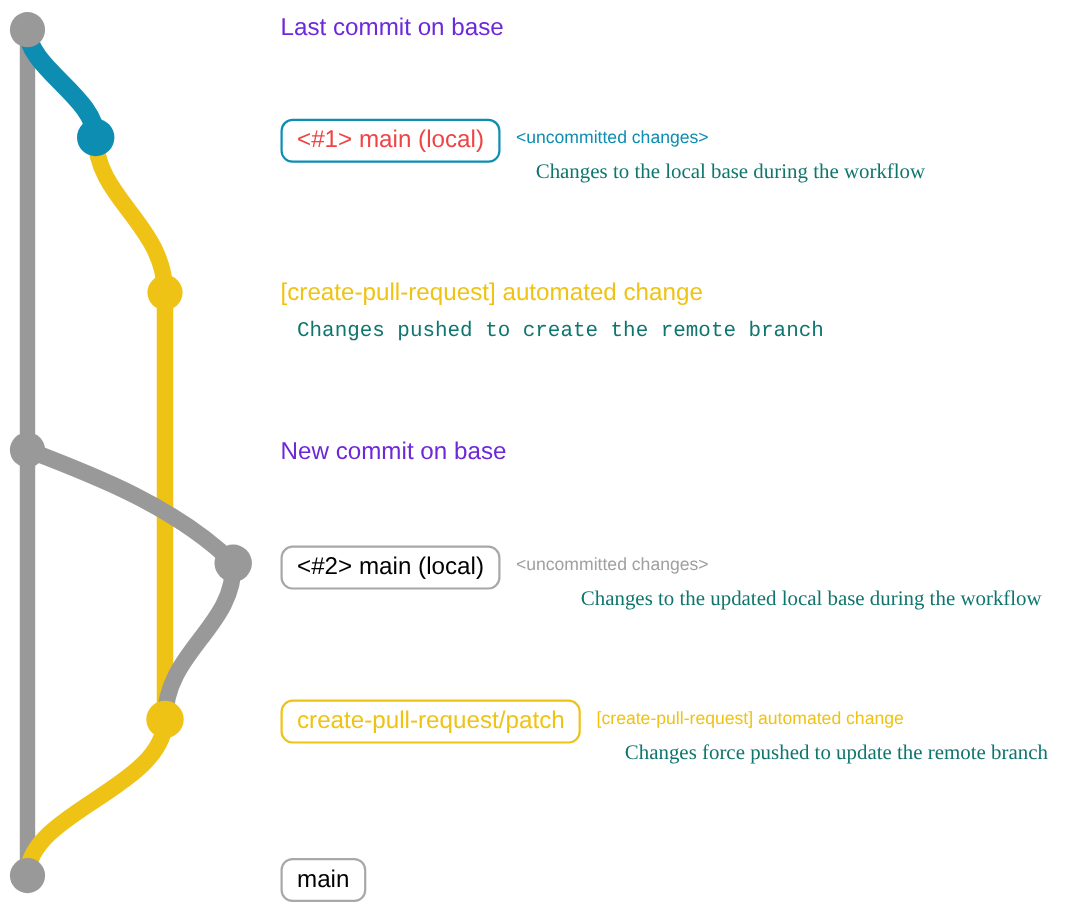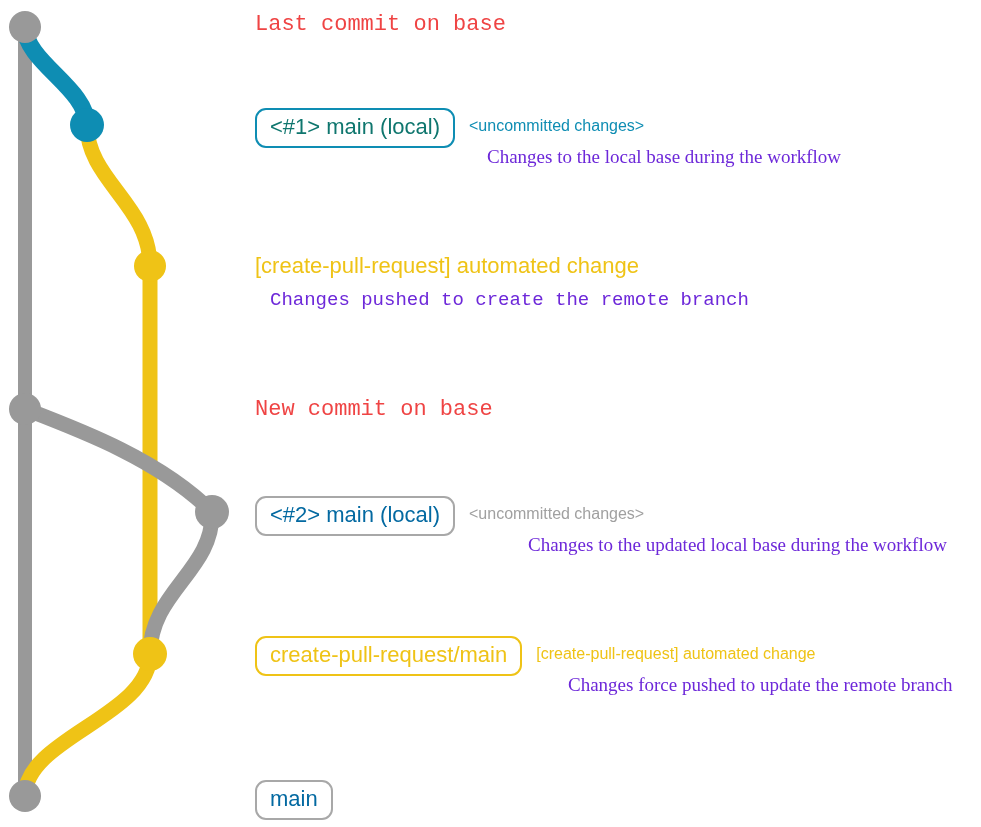--- a/index.html
+++ b/index.html
@@ -39,23 +39,23 @@
     border-radius: 11px;
     padding: 5px 13px 7px 13px;
     font-family: "Liberation Sans", sans-serif;
     font-size: 22px;
     line-height: 24px;
     color: #999999;
     white-space: nowrap;
     background: #ffffff;
     box-sizing: border-box;
   }
-  .badge.teal   { border-color: #0e8db3; color: #0f766e; }
+  .badge.teal   { border-color: #0e8db3; color: #ef4444; }
   .badge.yellow { border-color: #efc316; color: #efc316; }
-  .badge.grey   { border-color: #a8a8a8; color: #0369a1; }
+  .badge.grey   { border-color: #a8a8a8; color: #000000; }
 
   
   .subject {
     font-family: "Liberation Sans", sans-serif;
     font-size: 16px;
     line-height: 24px;
     white-space: nowrap;
     padding-top: 6px;
     margin-left: 14px;
   }
@@ -64,29 +64,29 @@
   .subject.grey   { color: #a0a0a0; }
 
   
   .headline {
     font-family: "Liberation Sans", sans-serif;
     font-size: 22px;
     line-height: 26px;
     white-space: nowrap;
   }
   .headline.yellow { color: #efc316; }
-  .headline.grey   { color: #ef4444; font-family: Liberation Mono, monospace; }
+  .headline.grey   { color: #6d28d9; }
 
   
   .desc {
     position: absolute;
     font-family: "Liberation Serif", serif;
     font-size: 19px;
     line-height: 22px;
-    color: #6d28d9;
+    color: #0f766e;
     white-space: nowrap;
   }
 </style>
 </head>
 <body>
 
 <div id="stage">
 
   <svg id="graph" viewBox="0 0 981 827" width="981" height="827" xmlns="http://www.w3.org/2000/svg" aria-hidden="true">
 
@@ -129,21 +129,21 @@
     <span class="headline grey">New commit on base</span>
   </div>
 
   <div class="row" style="left:255px; top:496px;">
     <span class="badge grey">&lt;#2&gt; main (local)</span>
     <span class="subject grey">&lt;uncommitted changes&gt;</span>
   </div>
   <div class="desc" style="left:487px; top:534px;margin-left:41px;">Changes to the updated local base during the workflow</div>
 
   <div class="row" style="left:255px; top:636px;">
-    <span class="badge yellow">create-pull-request/main</span>
+    <span class="badge yellow">create-pull-request/patch</span>
     <span class="subject yellow">[create-pull-request] automated change</span>
   </div>
   <div class="desc" style="left:568px; top:674px;">Changes force pushed to update the remote branch</div>
 
   <div class="row" style="left:255px; top:780px;flex-direction:column;">
     <span class="badge grey">main</span>
   </div>
 
 </div>
 

